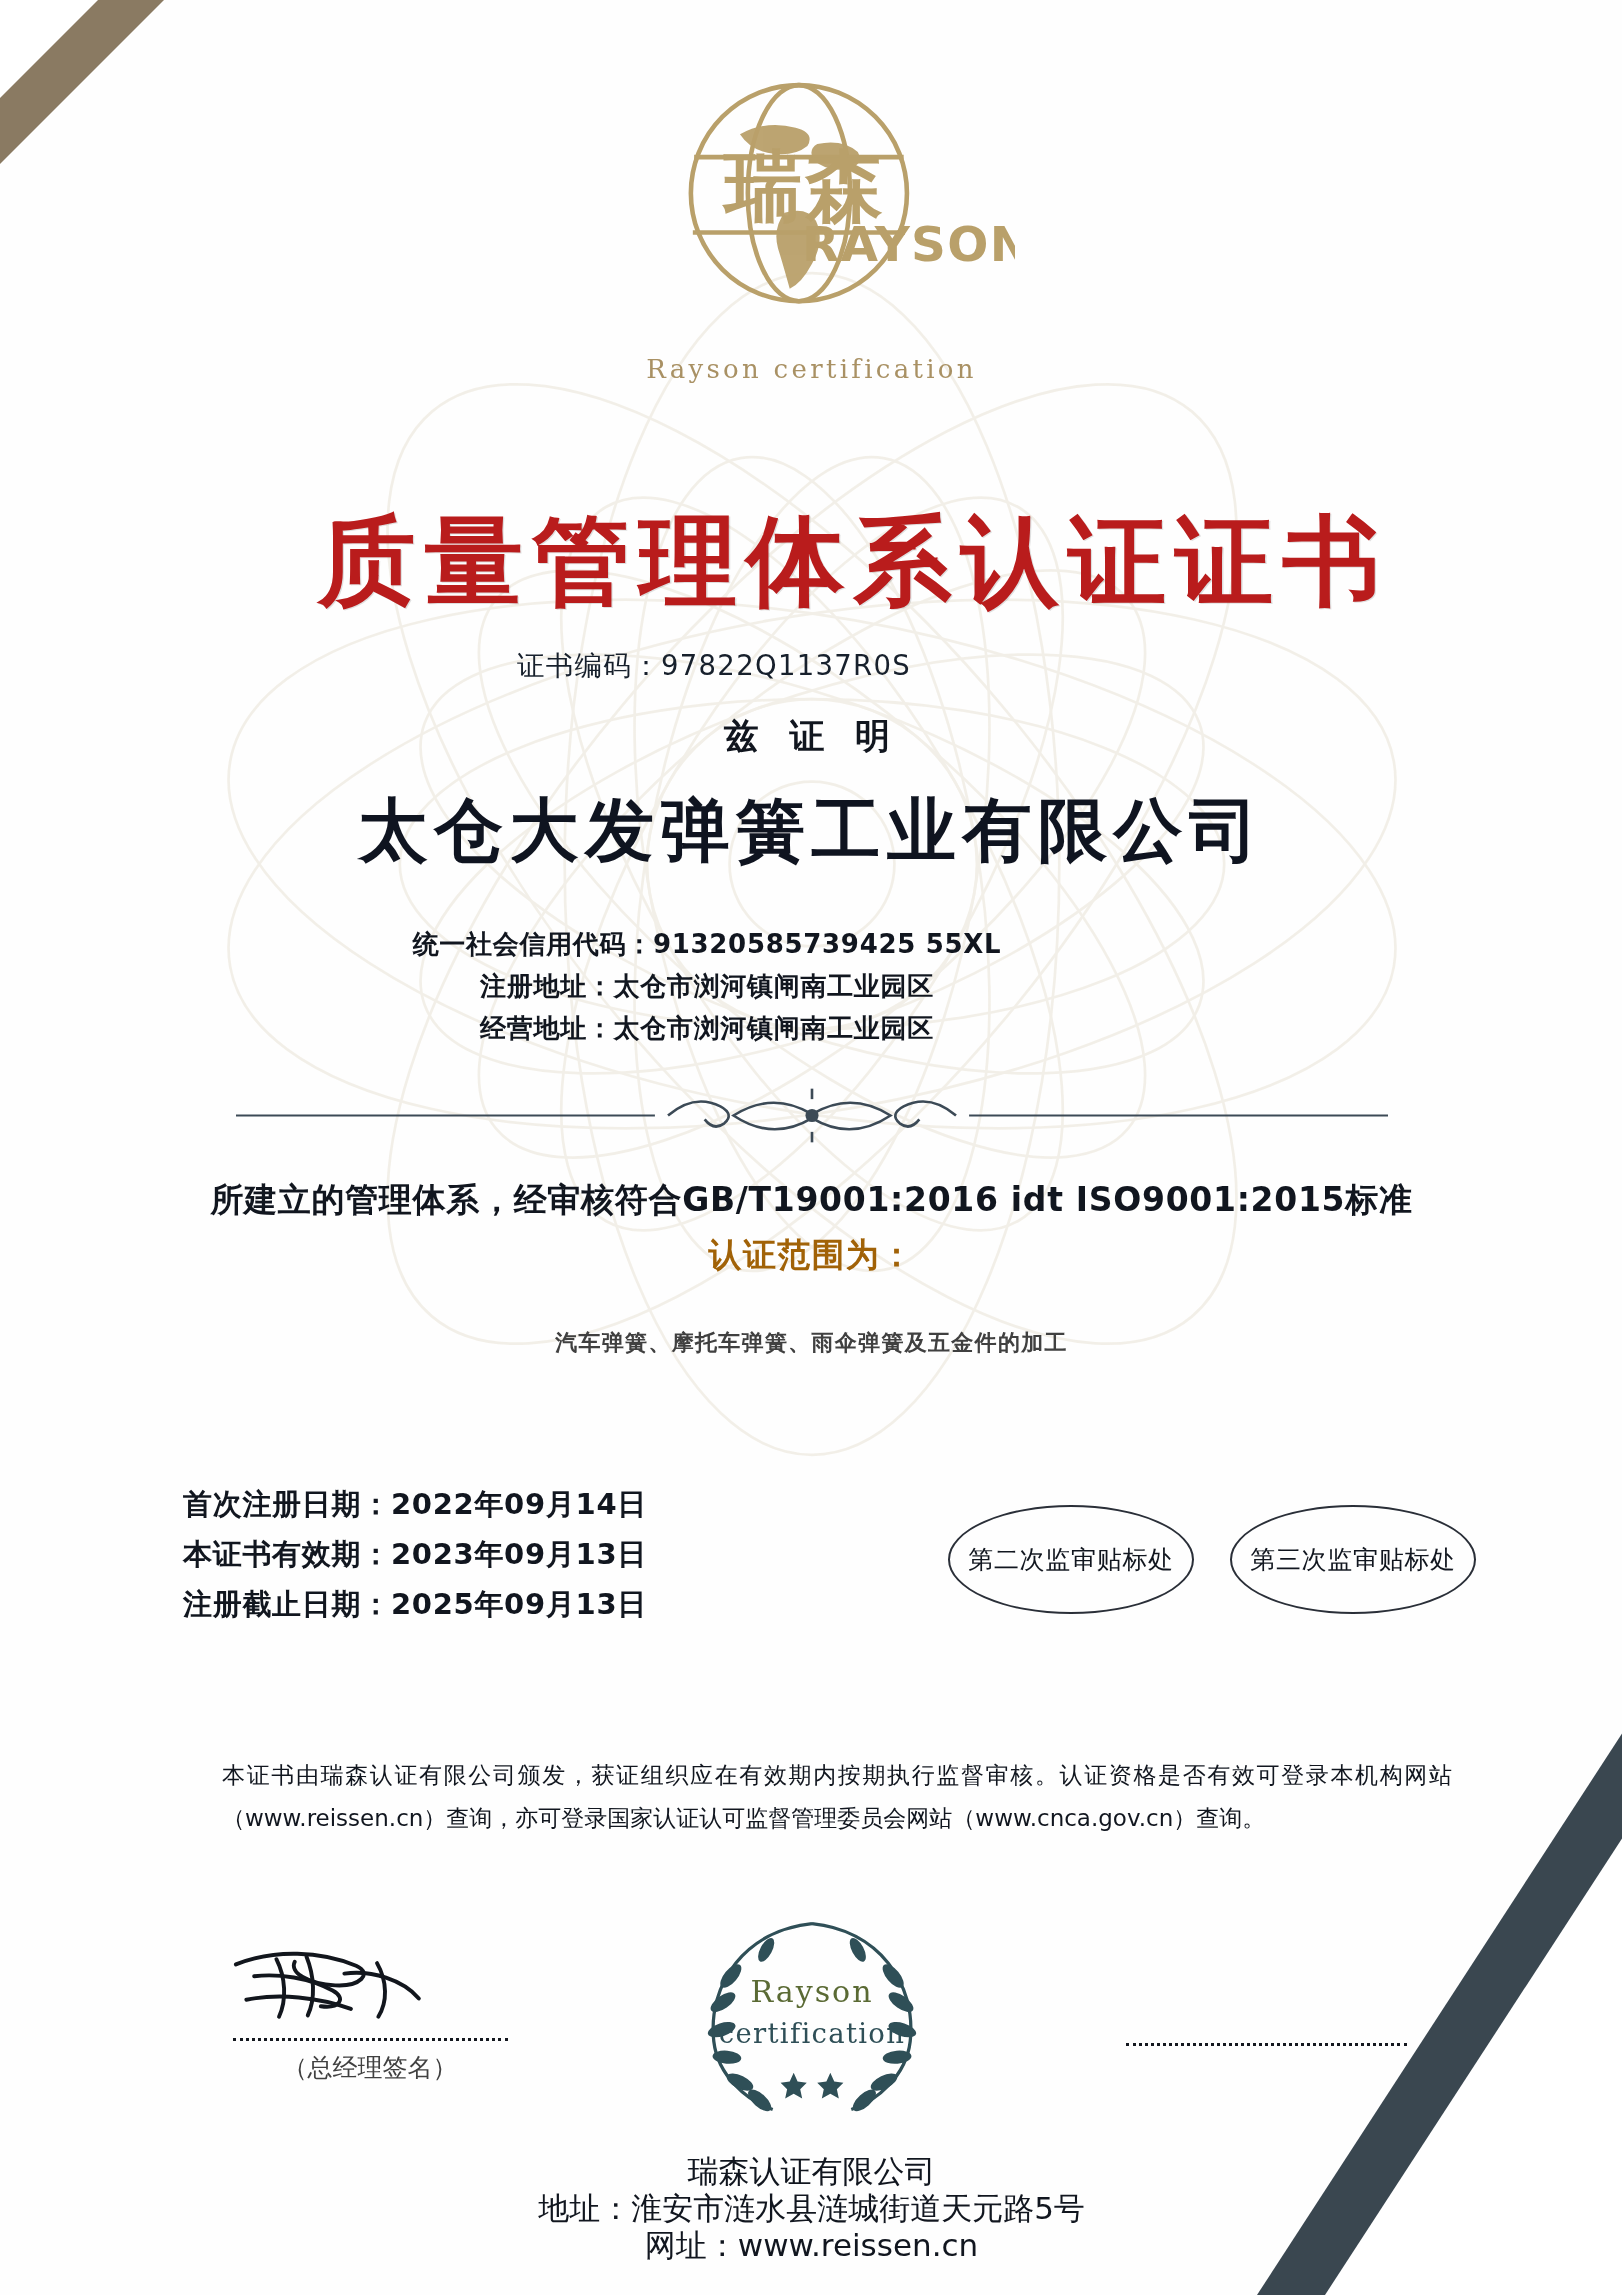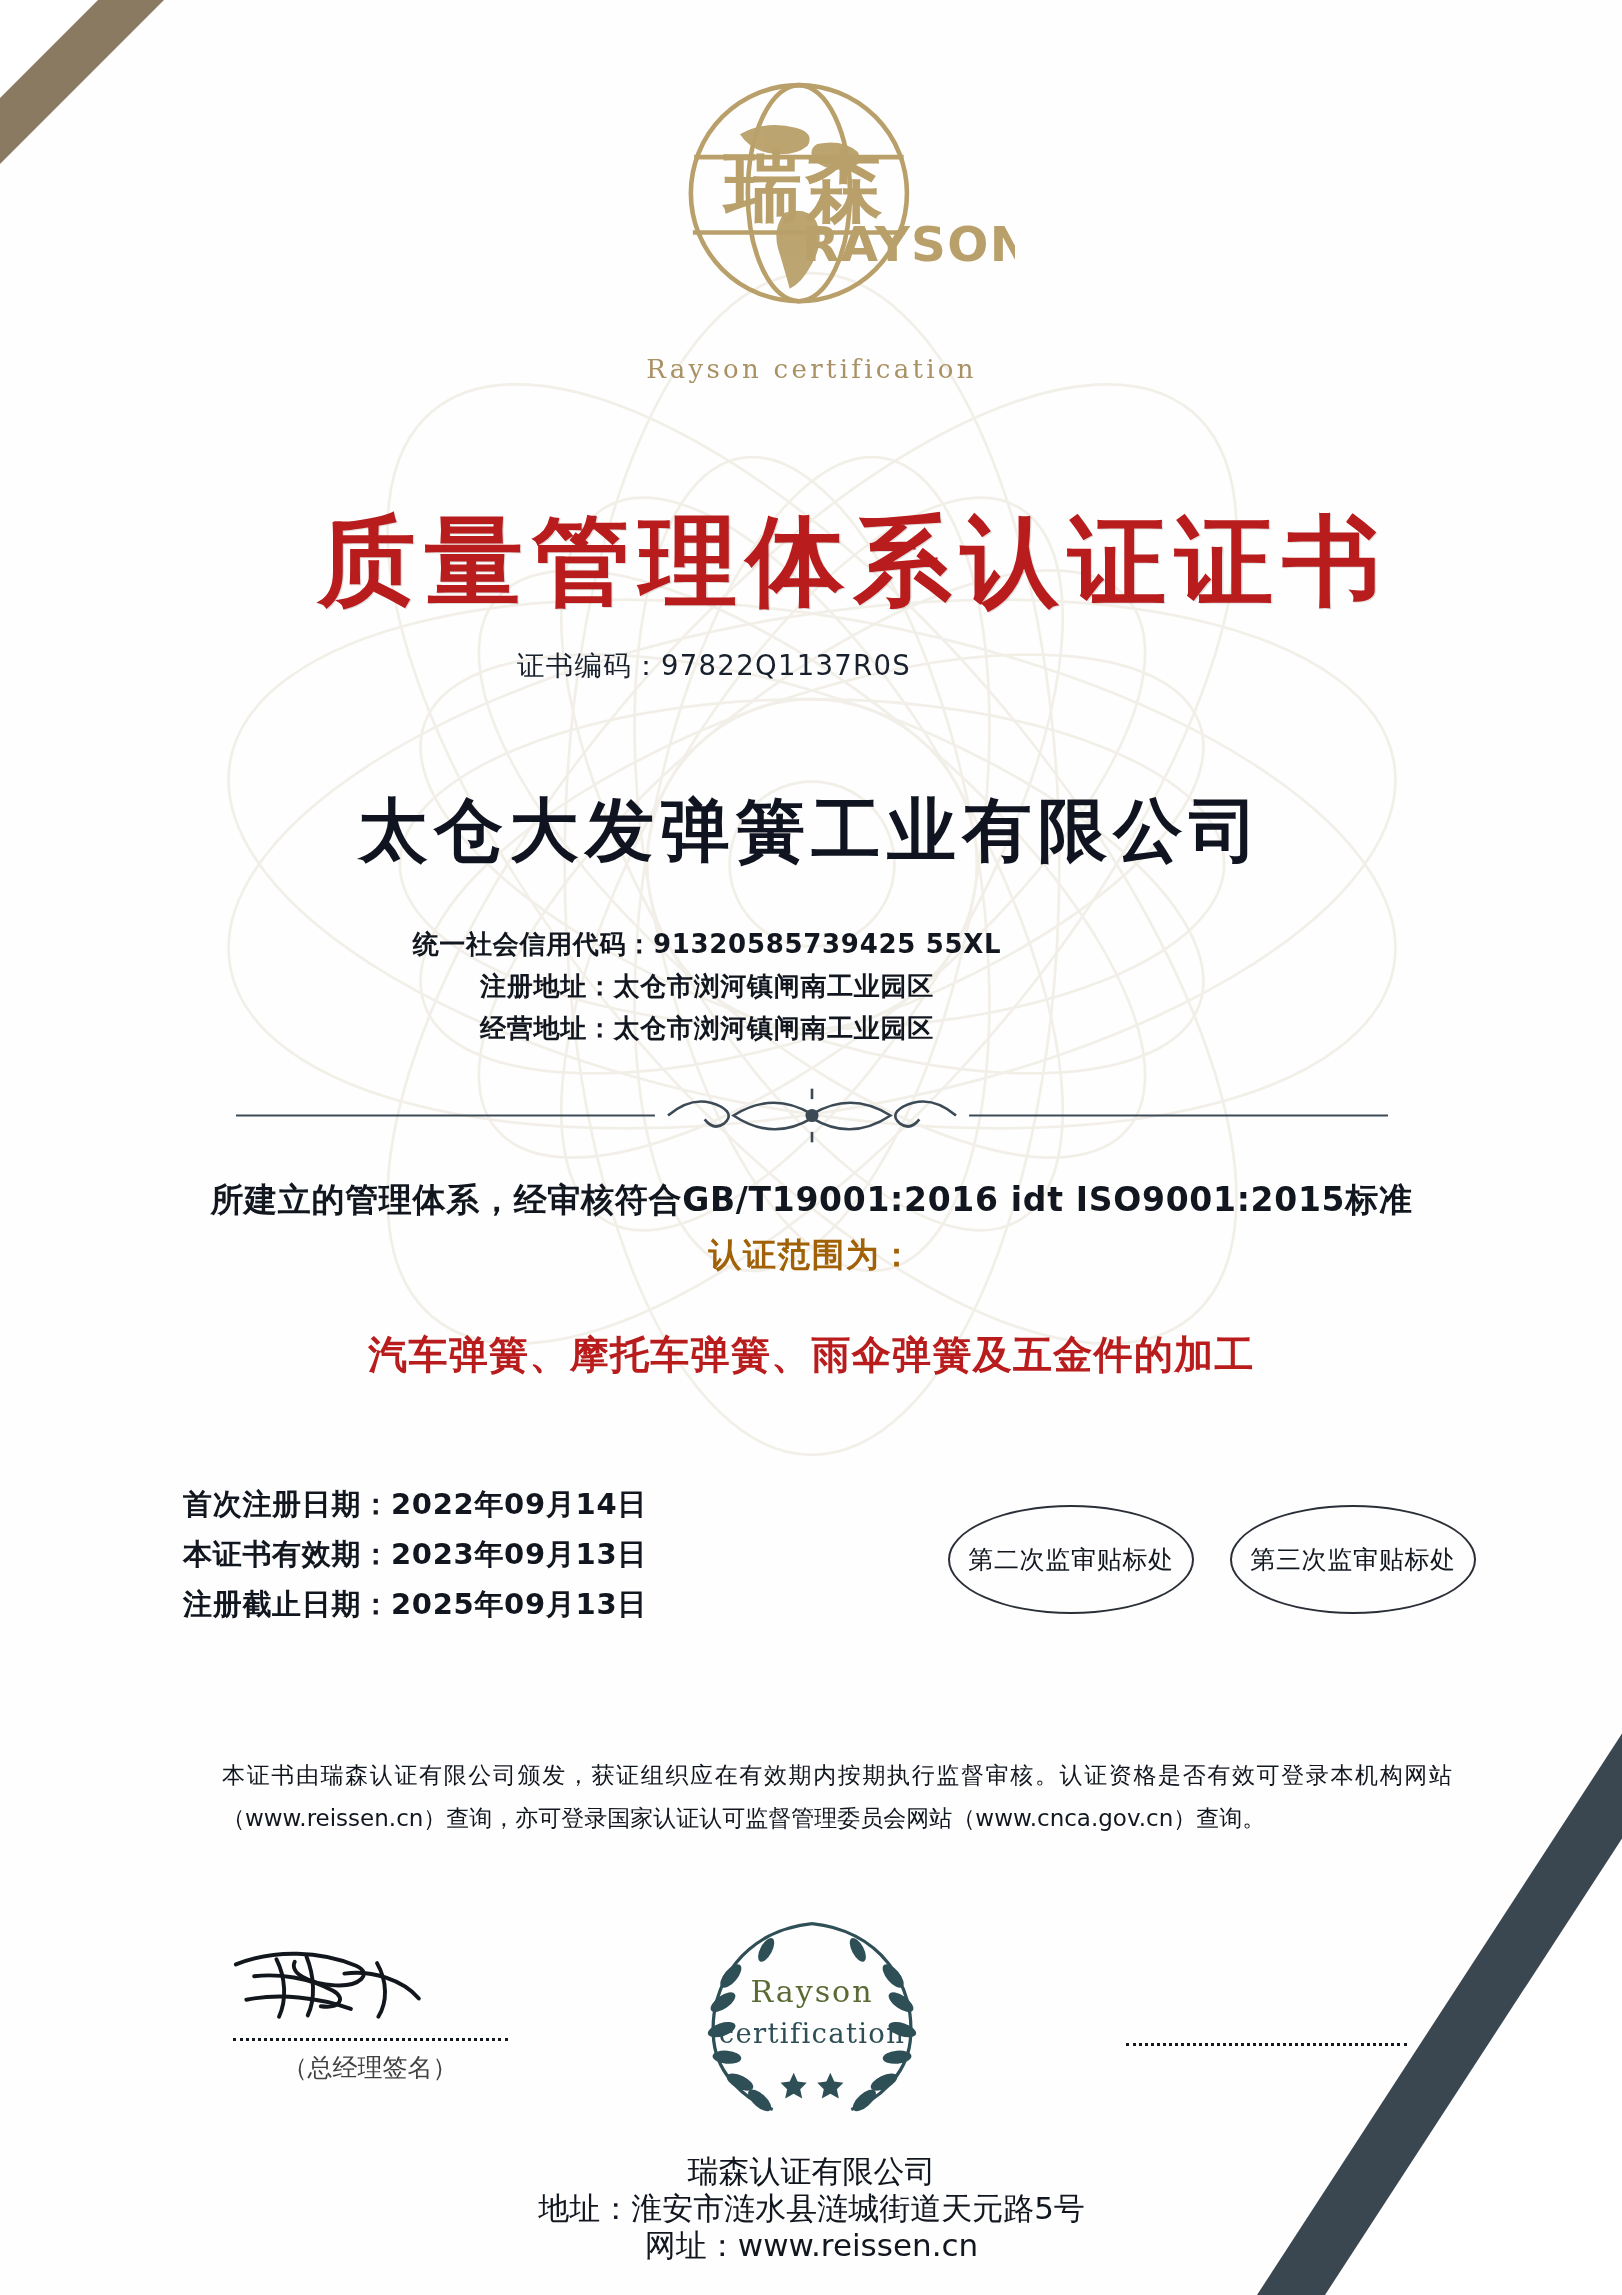--- a/index.html
+++ b/index.html
@@ -194,23 +194,23 @@
     color: #a16207;
   }
   .scope-text {
     position: absolute;
     top: 1328px;
     left: 0;
     width: 1623px;
     text-align: center;
     font-family: "DejaVu Sans", sans-serif;
     font-weight: bold;
-    font-size: 39px;
+    font-size: 22px;
     letter-spacing: 1.3px;
-    color: #b91c1c;
+    color: #404040;
   }
 
   
   .dates {
     position: absolute;
     top: 1479px;
     left: 183px;
     font-family: "DejaVu Sans", sans-serif;
     font-weight: bold;
     font-size: 29px;
@@ -368,20 +368,21 @@
         <text x="470" y="288" text-anchor="middle" font-family="DejaVu Sans, sans-serif" font-size="74" font-weight="bold" fill="#b9a06a" letter-spacing="2">RAYSON</text>
       </svg>
     </div>
     <div class="logo-tagline">Rayson certification</div>
   </div>
 
   <div class="main-title">质量管理体系认证证书</div>
 
   <div class="cert-no">证书编码：97822Q1137R0S</div>
 
+  <div class="hereby">兹 证 明</div>
 
   <div class="company-name">太仓大发弹簧工业有限公司</div>
 
   <div class="company-details">
     <div>统一社会信用代码：91320585739425 55XL</div>
     <div>注册地址：太仓市浏河镇闸南工业园区</div>
     <div>经营地址：太仓市浏河镇闸南工业园区</div>
   </div>
 
   <div class="divider">

